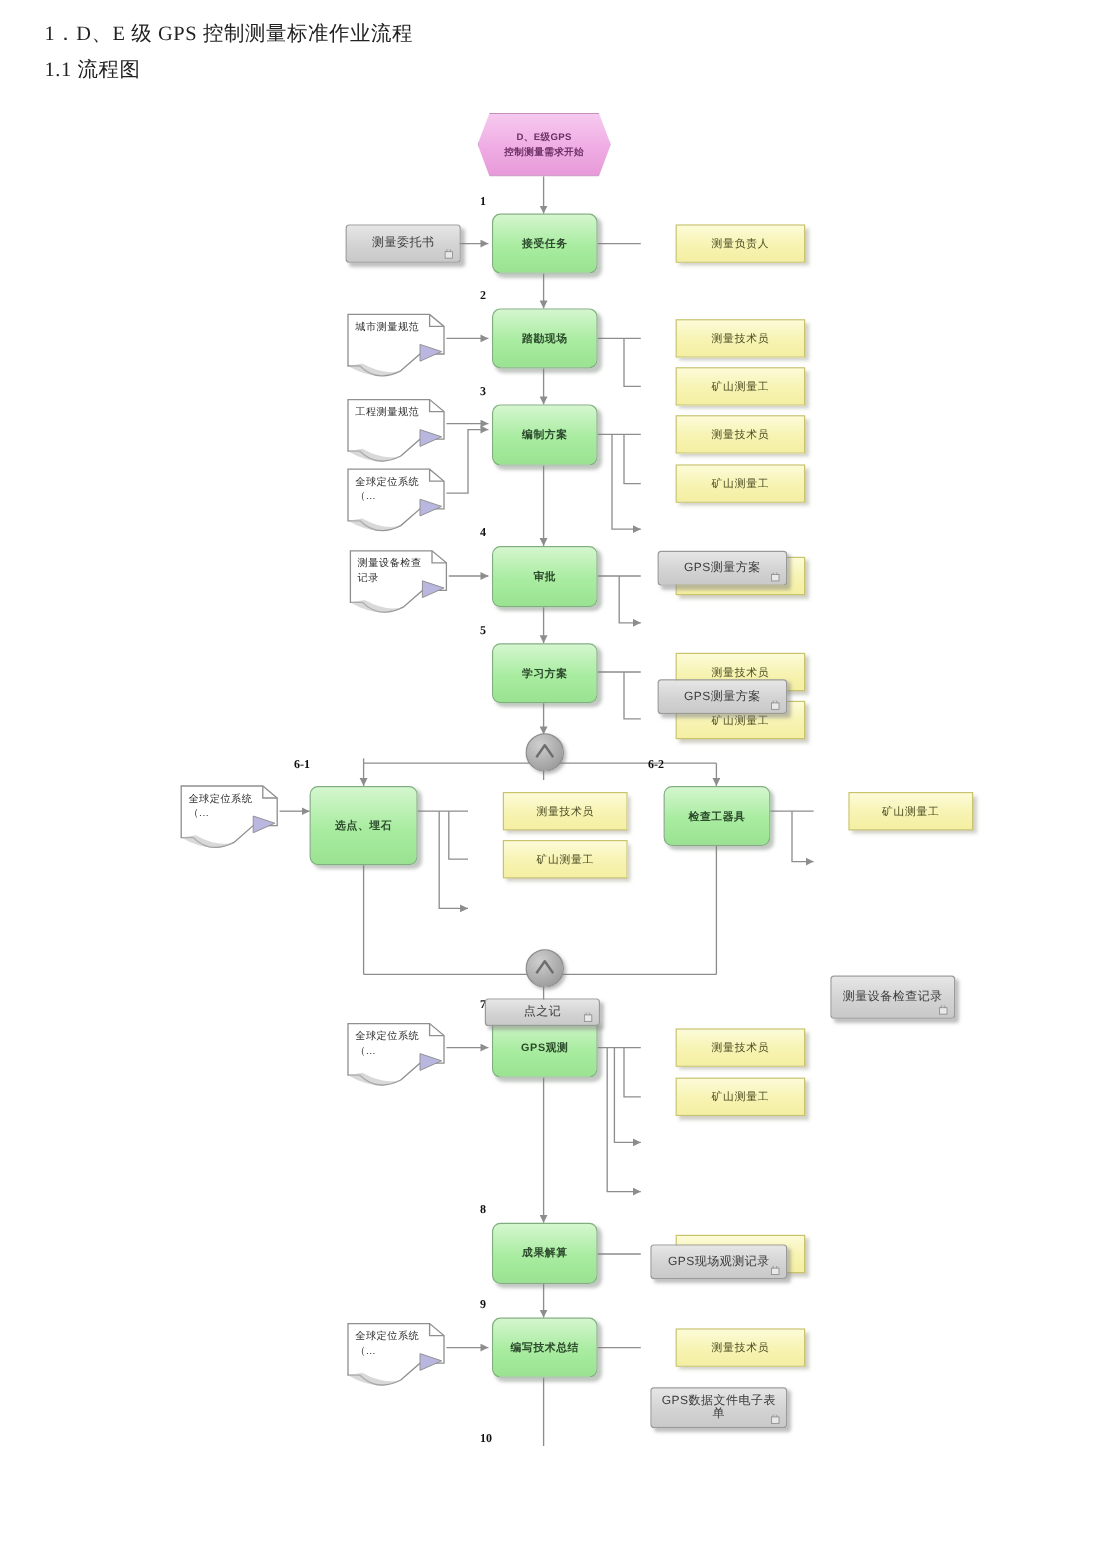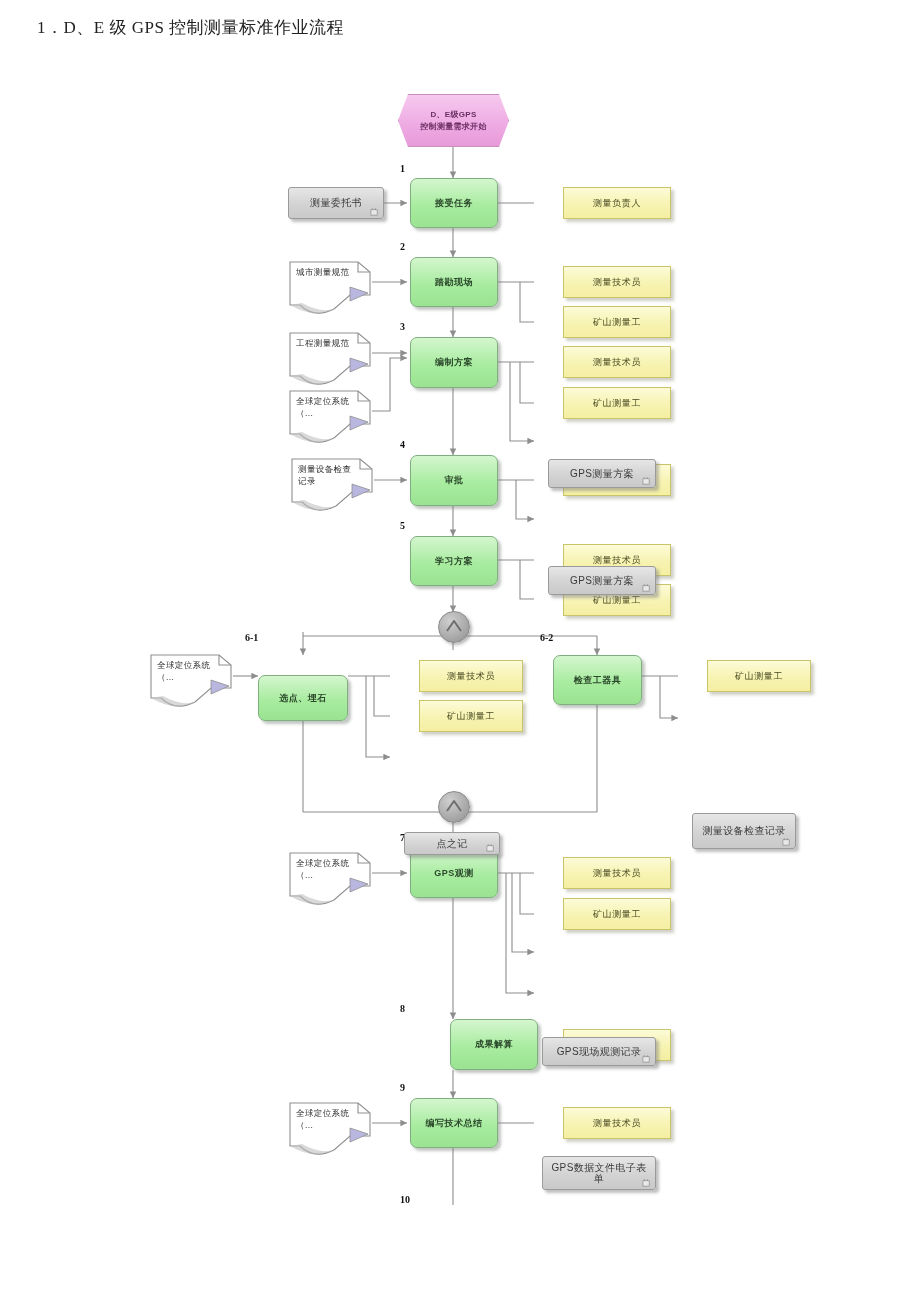--- a/index.html
+++ b/index.html
@@ -53,20 +53,21 @@
   .gate{position:absolute;width:30px;height:30px;border-radius:50%;
         background:radial-gradient(circle at 36% 30%,#cfcfcf 0%,#a9a9a9 60%,#8e8e8e 100%);
         border:1px solid #8a8a8a;box-shadow:2px 2px 3px rgba(120,120,120,.5);}
   .gate svg{position:absolute;left:0;top:0;}
 </style>
 </head>
 <body>
 
 <div class="hdr">
   <div class="l1">1．D、E 级 GPS 控制测量标准作业流程</div>
+  <div class="l2">1.1 流程图</div>
 </div>
 
 <div id="canvas">
 
 <svg id="wires">
   <defs>
     <marker id="ar" markerWidth="7" markerHeight="7" refX="6" refY="3" orient="auto">
       <path d="M0,0 L6,3 L0,6 z" fill="#8d8d8d"></path>
     </marker>
   </defs>
@@ -168,33 +169,33 @@
     </div>
 
 <div class="node proc" style="left:410px;top:455px;width:88px;height:51px;">
   <span>审批</span>
     </div>
 
 <div class="node proc" style="left:410px;top:536px;width:88px;height:50px;">
   <span>学习方案</span>
     </div>
 
-<div class="node proc" style="left:258px;top:655px;width:90px;height:46px;margin-top:20px;">
+<div class="node proc" style="left:258px;top:655px;width:90px;height:66px;">
   <span>选点、埋石</span>
     </div>
 
 <div class="node proc" style="left:553px;top:655px;width:89px;height:50px;">
   <span>检查工器具</span>
     </div>
 
 <div class="node proc" style="left:410px;top:848px;width:88px;height:50px;">
   <span>GPS观测</span>
     </div>
 
-<div class="node proc" style="left:410px;top:1019px;width:88px;height:51px;margin-left:40px;">
+<div class="node proc" style="left:410px;top:1019px;width:88px;height:51px;">
   <span>成果解算</span>
     </div>
 
 <div class="node proc" style="left:410px;top:1098px;width:88px;height:50px;">
   <span>编写技术总结</span>
     </div>
 
 <div class="gate" style="left:438px;top:611px;">
   <svg width="30" height="30">
     <path d="M8,19 L15,9 L22,19" stroke="#6d6d6d" stroke-width="2" fill="none" stroke-linejoin="round"></path>

